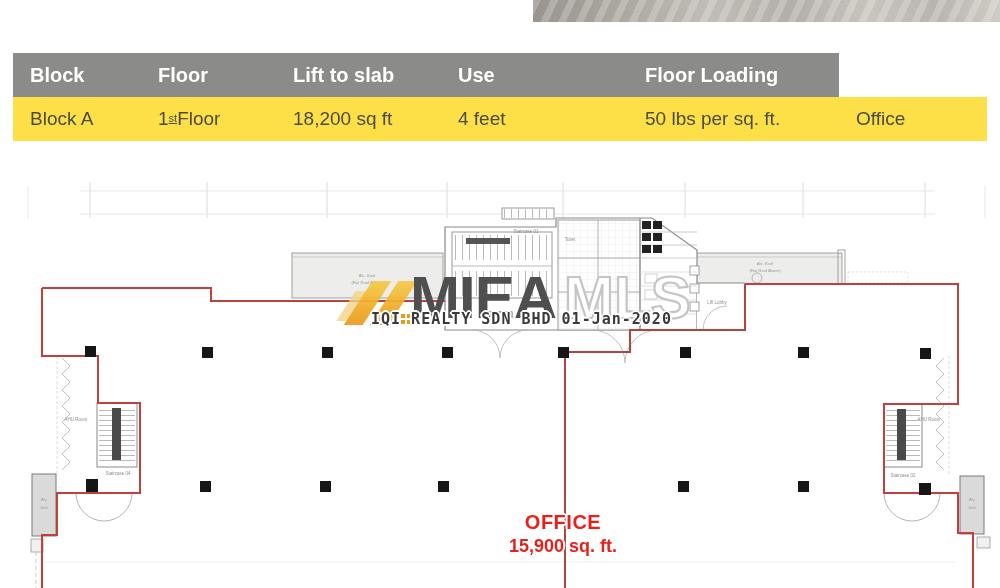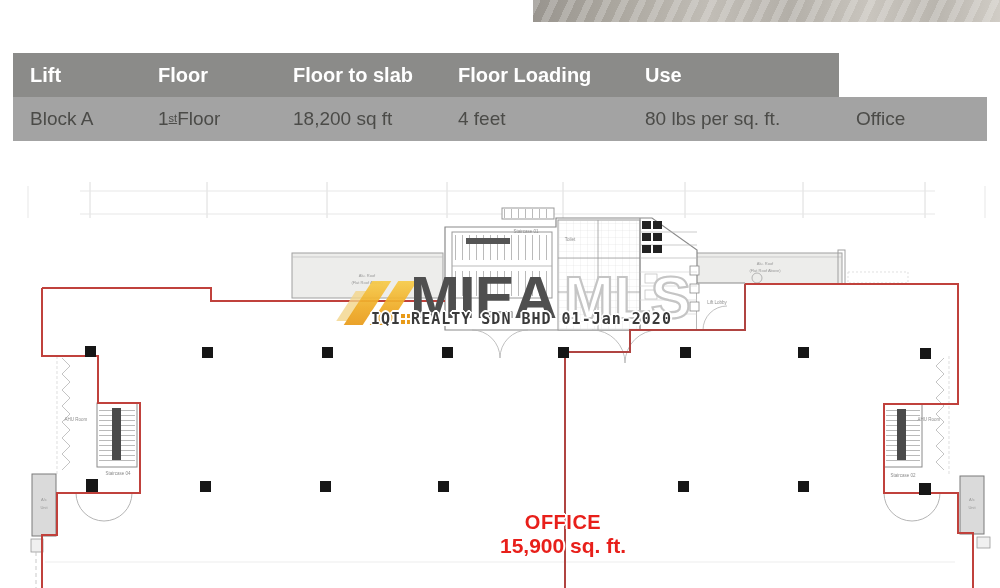--- a/index.html
+++ b/index.html
@@ -12,21 +12,21 @@
     position:absolute;left:533px;top:0;width:467px;height:22px;
     background:
       repeating-linear-gradient(115deg,rgba(255,255,255,.22) 0 7px,rgba(0,0,0,0) 7px 16px),
       linear-gradient(97deg,#98948e 0%,#aba79f 18%,#c1bdb6 38%,#b3afa8 55%,#c9c5be 72%,#b9b5ae 86%,#d1cdc6 100%);
   }
   
   .spec-table{position:absolute;left:13px;top:53px;width:974px;}
   .trow{display:grid;grid-template-columns:128px 135px 165px 187px 211px 1fr;}
   .cell{height:44px;display:flex;align-items:center;padding-left:17px;box-sizing:border-box;white-space:nowrap;}
   .thead .cell{background:#8b8b89;color:#ffffff;font-size:20px;font-weight:bold;}
-  .tbody .cell{background:#a3a3a3;color:#4b4b48;font-size:19px;}
+  .tbody .cell{background:#fde047;color:#4b4b48;font-size:19px;}
   .tbody sup{font-size:11px;line-height:1;position:relative;top:-1px;text-decoration:underline;}
   
   .plan{position:absolute;left:0;top:175px;width:1000px;height:413px;z-index:1;}
   .tiny{font-size:4.5px;fill:#8c8c8c;font-family:"Liberation Sans",sans-serif;}
   .tiny2{font-size:4px;fill:#9a9a9a;font-family:"Liberation Sans",sans-serif;}
   
   .wm{position:absolute;left:346px;top:273px;width:350px;height:66px;z-index:3;pointer-events:none;}
   .wm .sl{position:absolute;width:19px;height:44px;transform:skewX(-33deg);
           background:linear-gradient(180deg,#f7cb48 0%,#efab24 60%,#e89a18 100%);opacity:.92;}
   .wm .sl1{left:12px;top:8px;}
@@ -43,45 +43,45 @@
     font-family:"DejaVu Sans Mono",monospace;font-weight:700;font-size:15px;letter-spacing:1px;color:#3a3a3a;
     text-shadow:-1px -1px 0 #fff,1px -1px 0 #fff,-1px 1px 0 #fff,1px 1px 0 #fff,-2px 0 0 #fff,2px 0 0 #fff,0 2px 0 #fff,0 -2px 0 #fff;
   }
   
   .office{
     position:absolute;left:452px;top:511px;width:222px;text-align:center;z-index:4;pointer-events:none;
     color:#e81f1a;font-weight:800;
     text-shadow:-1px -1px 0 #fff,1px -1px 0 #fff,-1px 1px 0 #fff,1px 1px 0 #fff,-2px 0 0 #fff,2px 0 0 #fff,0 2px 0 #fff,0 -2px 0 #fff;
   }
   .office .l1{font-size:20px;line-height:23px;letter-spacing:.5px;}
-  .office .l2{font-size:21px;line-height:24px;}
+  .office .l2{font-size:18px;line-height:24px;}
 </style>
 </head>
 <body>
 
 <div class="photo"></div>
 
 <div class="spec-table">
   <div class="trow thead">
-    <div class="cell">Lift</div>
+    <div class="cell">Block</div>
     <div class="cell">Floor</div>
-    <div class="cell">Floor to slab</div>
+    <div class="cell">Lift to slab</div>
+    <div class="cell">Use</div>
     <div class="cell">Floor Loading</div>
-    <div class="cell">Use</div>
   </div>
   <div class="trow tbody">
     <div class="cell">Block A</div>
     <div class="cell">
       <span>1</span>
         <sup>st</sup>
         <span> Floor</span>
     </div>
     <div class="cell">18,200 sq ft</div>
     <div class="cell">4 feet</div>
-    <div class="cell">80 lbs per sq. ft.</div>
+    <div class="cell">50 lbs per sq. ft.</div>
     <div class="cell">Office</div>
   </div>
 </div>
 
 <svg class="plan" viewBox="0 175 1000 413">
   <defs>
     <pattern id="vh" width="7" height="30" patternUnits="userSpaceOnUse">
       <path d="M0.5,0 V30" stroke="#a8a8a8" stroke-width="0.8"></path>
     </pattern>
     <pattern id="hh" width="40" height="5" patternUnits="userSpaceOnUse">

